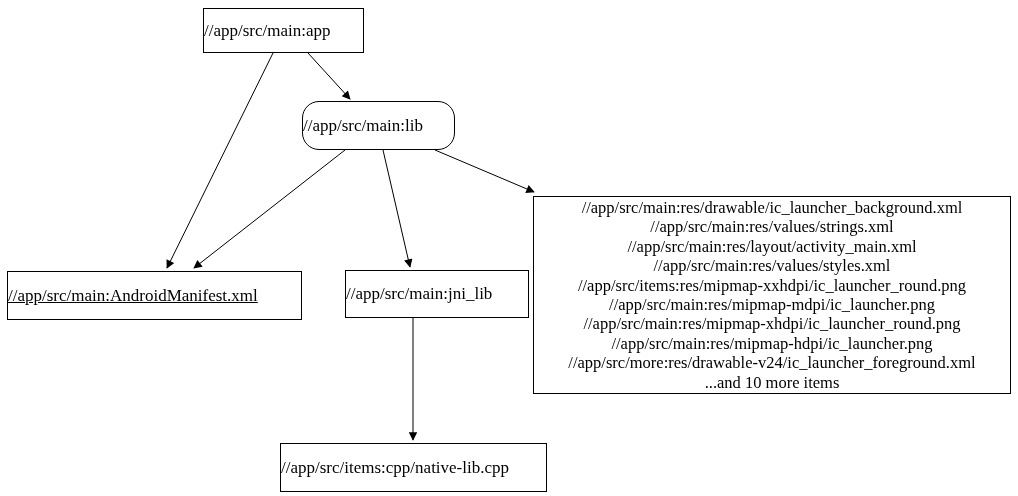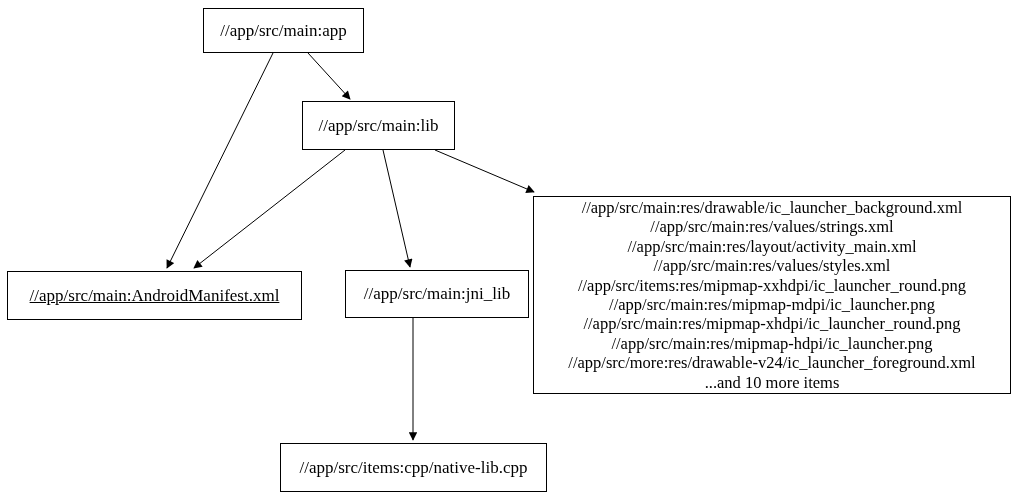--- a/index.html
+++ b/index.html
@@ -24,37 +24,37 @@
     height: 496px;
     pointer-events: none;
   }
   .node {
     position: absolute;
     box-sizing: border-box;
     border: 1px solid #000000;
     background: #ffffff;
     display: flex;
     align-items: center;
-    justify-content: center;
+    justify-content: flex-start;
     font-size: 17px;
     white-space: nowrap;
     text-align: center;
   }
   .node.multi {
     flex-direction: column;
     justify-content: center;
     line-height: 19.4px;
     font-size: 16.5px;
     padding: 2px 12px;
   }
   .node.multi .res-line {
     white-space: nowrap;
   }
   #node-app        { left: 203px; top:   8px; width: 161px; height: 45px; }
-  #node-lib        { left: 302px; top: 101px; width: 153px; height: 49px; }
+  #node-lib        { left: 302px; top: 101px; width: 153px; height: 49px; border-radius: 17px; }
   #node-manifest   { left:   7px; top: 271px; width: 295px; height: 49px; text-decoration: underline; }
   #node-jni-lib    { left: 329px; top: 270px; width: 184px; height: 48px; margin-left: 16px; }
   #node-res-group  { left: 533px; top: 196px; width: 478px; height: 198px; }
   #node-native-cpp { left: 280px; top: 443px; width: 267px; height: 49px; }
 </style>
 </head>
 <body>
 
 <div class="canvas">
 

